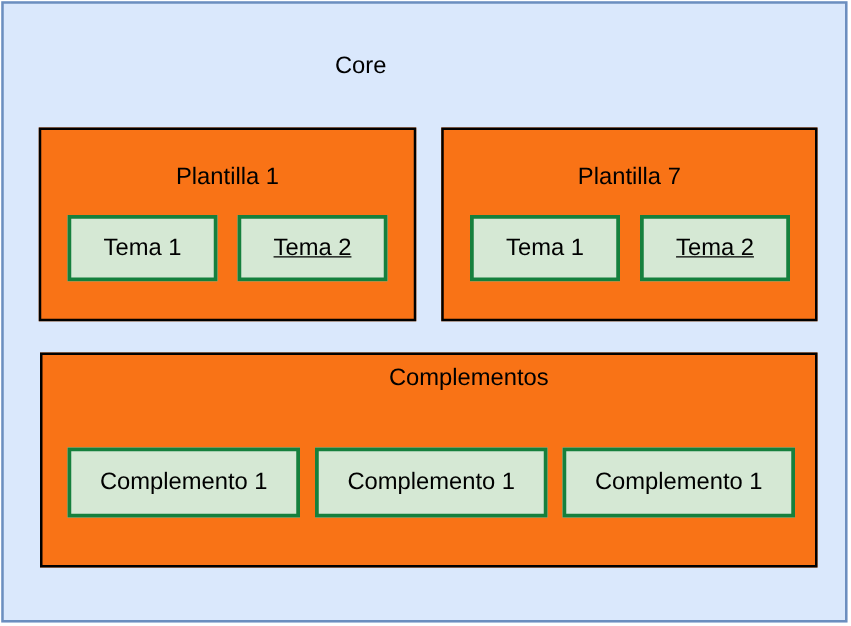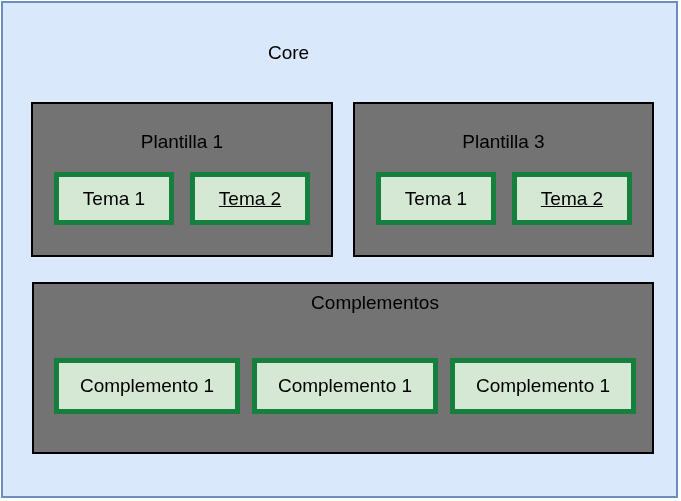--- a/index.html
+++ b/index.html
@@ -34,21 +34,21 @@
     text-align: center;
     font-size: 19px;
     color: #000000;
     line-height: 24px;
     white-space: nowrap;
   }
 
   
   .group-box {
     position: absolute;
-    background: #737373;
+    background: #f97316;
     border: 2px solid #000000;
     box-sizing: border-box;
   }
 
   .group-plantilla-1 {
     left: 28px;
     top: 99px;
     width: 302px;
     height: 155px;
   }
@@ -81,21 +81,21 @@
 
   .group-complementos .group-title {
     top: 7px;
     margin-left: 32px;
   }
 
   
   .leaf-box {
     position: absolute;
     background: #d5e8d4;
-    border: 5px solid #15803d;
+    border: 3px solid #15803d;
     box-sizing: border-box;
     display: flex;
     align-items: center;
     justify-content: center;
     font-size: 19px;
     color: #000000;
     white-space: nowrap;
   }
 
   
@@ -124,21 +124,21 @@
 
   <div class="core-title">Core</div>
 
   <div class="group-box group-plantilla-1">
     <div class="group-title">Plantilla 1</div>
     <div class="leaf-box tema-box tema-slot-0">Tema 1</div>
     <div class="leaf-box tema-box tema-slot-1">Tema 2</div>
   </div>
 
   <div class="group-box group-plantilla-2">
-    <div class="group-title">Plantilla 3</div>
+    <div class="group-title">Plantilla 7</div>
     <div class="leaf-box tema-box tema-slot-0">Tema 1</div>
     <div class="leaf-box tema-box tema-slot-1">Tema 2</div>
   </div>
 
   <div class="group-box group-complementos">
     <div class="group-title">Complementos</div>
     <div class="leaf-box complemento-box complemento-slot-0">Complemento 1</div>
     <div class="leaf-box complemento-box complemento-slot-1">Complemento 1</div>
     <div class="leaf-box complemento-box complemento-slot-2">Complemento 1</div>
   </div>

